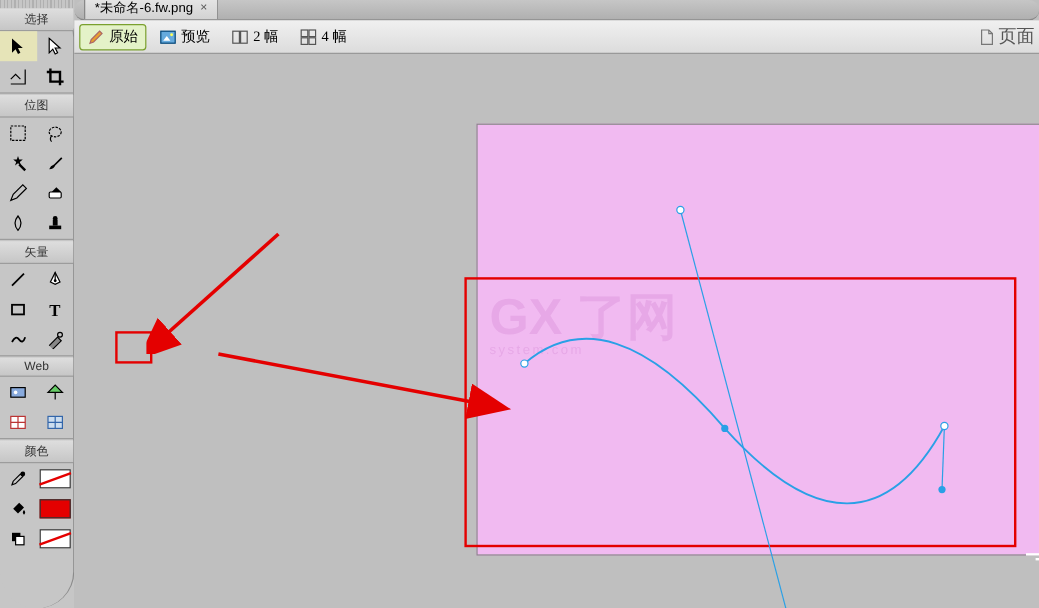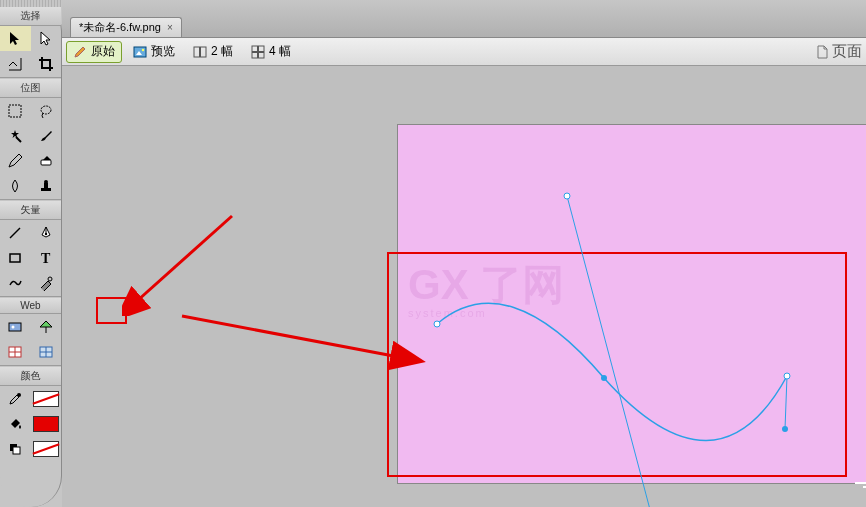--- a/index.html
+++ b/index.html
@@ -11,26 +11,26 @@
   .drag-grip { height: 7px; background: repeating-linear-gradient(90deg,#b0b0b0,#b0b0b0 1px,#c6c6c6 1px,#c6c6c6 3px);}
   .panel-title { text-align: center; font-size: 10px; color: #333; padding: 2px 0; background: linear-gradient(#dedede,#c6c6c6); border-bottom: 1px solid #9c9c9c; }
   .tool-row { display: flex; }
   .tool-btn { width: 31px; height: 25px; display: flex; align-items: center; justify-content: center; cursor: pointer; position: relative; }
   .divider { height: 1px; background: #9c9c9c; margin: 1px 0;}
   svg.ico { width: 16px; height: 16px; }
   .tool-btn.sel { background: #e6e4b8; }
 
   
   .main { flex: 1; display: flex; flex-direction: column; background: #bfbfbf;}
-  .tabbar { height: 38px; background: linear-gradient(#c6c6c6,#b0b0b0); display: flex; align-items: flex-end; font-size: 11px; border-bottom: 1px solid #888;}
+  .tabbar { height: 17px; background: linear-gradient(#c6c6c6,#b0b0b0); display: flex; align-items: flex-end; font-size: 11px; border-bottom: 1px solid #888; border-radius: 11px;}
   .file-tab { height: 20px; background: linear-gradient(#e8e8e8,#d2d2d2); border: 1px solid #888; border-bottom: none; border-radius: 3px 3px 0 0; padding: 0 8px; display: flex; align-items: center; margin-left: 8px; gap: 6px;}
   .file-tab .x { font-size: 10px; color: #555; cursor: pointer; }
 
   .viewbar { height: 28px; background: linear-gradient(#f0f0f0,#dcdcdc); border-bottom: 1px solid #999; display: flex; align-items: center; padding: 0 4px; gap: 4px; font-size: 12px; }
-  .viewbar .btn { display: flex; align-items: center; height: 22px; padding: 0 6px; border: 1px solid transparent; border-radius: 3px; gap: 4px; cursor: pointer; }
+  .viewbar .btn { display: flex; align-items: center; height: 22px; padding: 0 6px; border: 1px solid transparent; border-radius: 3px; gap: 4px; cursor: pointer; font-family: Liberation Serif, serif; }
   .viewbar .btn.active { border-color: #7aa02e; background: #e4f2c8; }
   .viewbar .btn svg { width: 14px; height: 14px; }
   .viewbar .spacer { flex: 1; }
   .page-btn { display: flex; align-items: center; gap: 4px; color: #555; font-size: 15px;}
 
   .canvas-wrap { flex:1; position: relative; background: #bfbfbf; overflow: hidden;}
 
   
   .art { position: absolute; left: 335px; top: 58px; width: 470px; height: 360px; background: #f1baf1; border: 1px solid #888;}
   .art-text { position: absolute; top: 36px; left: 0; right: 0; text-align: center; color: #cc0000; font-size: 18px; font-family: KaiTi, "Songti SC", serif; letter-spacing: 1px;}

